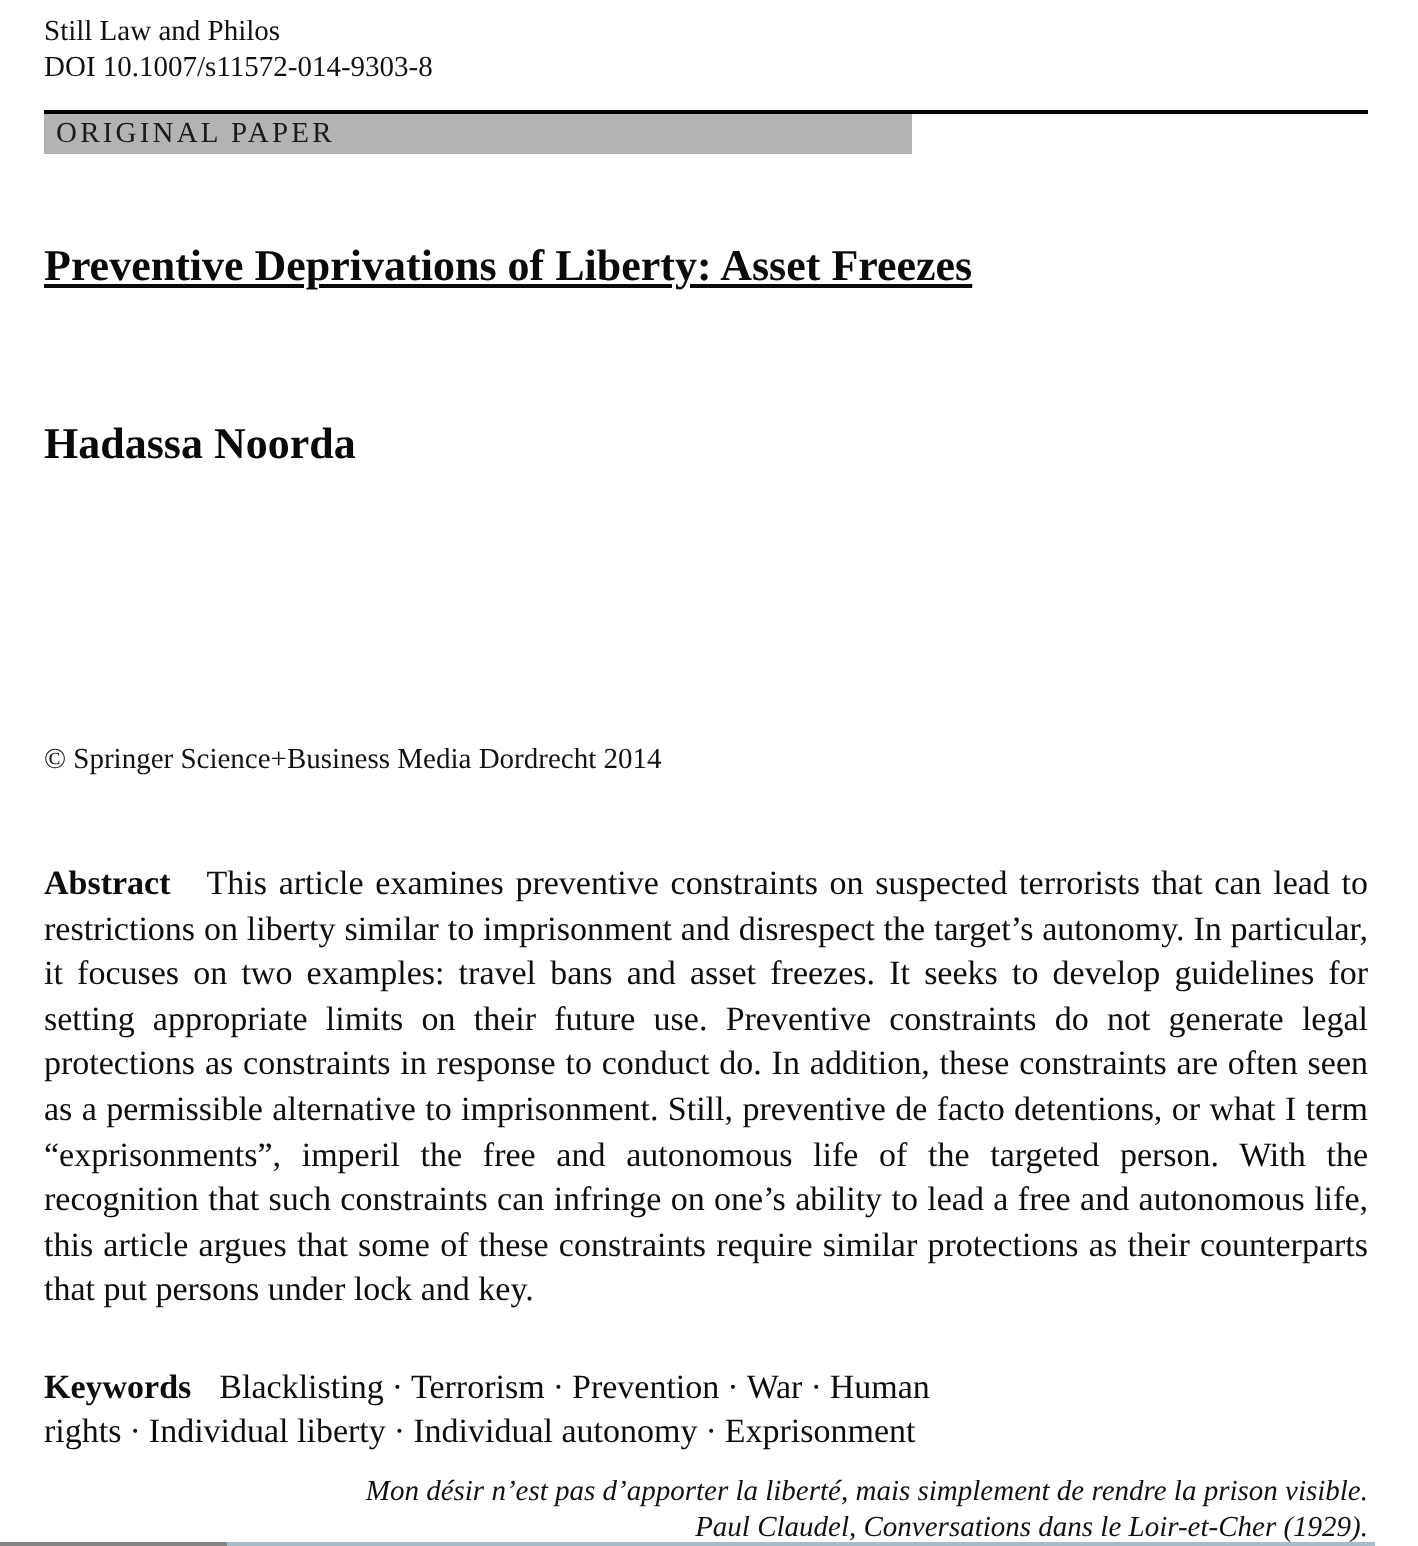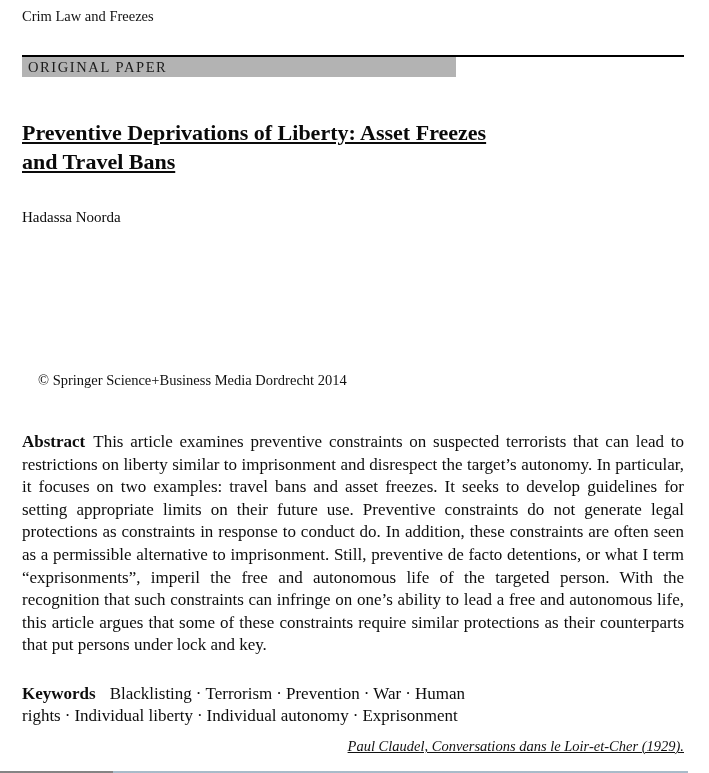--- a/index.html
+++ b/index.html
@@ -56,45 +56,45 @@
       font-size: 22px;
       font-weight: bold;
       line-height: 29px;
       color: #0a0a0a;
       text-decoration: underline;
     }
     .author {
       position: absolute;
       left: 22px;
       top: 209px;
-      font-size: 15px;
-      font-weight: normal;
+      font-size: 22px;
+      font-weight: bold;
       color: #0a0a0a;
     }
     .copyright {
       position: absolute;
-      left: 38px;
+      left: 22px;
       top: 372px;
       font-size: 14.5px;
       color: #111;
     }
     .abstract {
       position: absolute;
       left: 22px;
       top: 431px;
       width: 662px;
       font-size: 17px;
       line-height: 22.6px;
       text-align: justify;
       text-align-last: left;
       color: #0d0d0d;
     }
     .abstract .label {
       font-weight: bold;
-      margin-right: 8px;
+      margin-right: 18px;
     }
     .keywords {
       position: absolute;
       left: 22px;
       top: 671px;
       width: 500px;
       font-size: 17px;
       line-height: 22px;
       color: #0d0d0d;
       margin-top: 12px;
@@ -111,57 +111,57 @@
       right: 25px;
       top: 737px;
       width: 660px;
       text-align: right;
       font-size: 14.5px;
       font-style: italic;
       line-height: 18px;
       color: #111;
     }
     .epigraph .attrib {
-      text-decoration: underline;
       text-decoration-thickness: 1px;
       margin-left: 26px;
     }
     .bottom-edge {
       position: absolute;
       left: 0;
       top: 771px;
       width: 709px;
       height: 2px;
       background: linear-gradient(90deg, #333 0%, #333 16%, #6f8fa6 16%, #6f8fa6 97%, #fff 97%);
       opacity: 0.6;
     }
   </style>
 </head>
 <body>
 
 <div class="journal">
-  <div>Crim Law and Freezes</div>
+  <div>Still Law and Philos</div>
+  <div>DOI 10.1007/s11572-014-9303-8</div>
 </div>
 
 <div class="rule"></div>
 
 <div class="banner">
   <span>ORIGINAL PAPER</span>
 </div>
 
 <div class="title">
   <div>Preventive Deprivations of Liberty: Asset Freezes</div>
-  <div>and Travel Bans</div>
 </div>
 
 <div class="author">Hadassa Noorda</div>
 
 <div class="copyright">© Springer Science+Business Media Dordrecht 2014</div>
 
 <div class="abstract"><span class="label">Abstract</span><span>This article examines preventive constraints on suspected terrorists that can lead to restrictions on liberty similar to imprisonment and disrespect the target’s autonomy. In particular, it focuses on two examples: travel bans and asset freezes. It seeks to develop guidelines for setting appropriate limits on their future use. Preventive constraints do not generate legal protections as constraints in response to conduct do. In addition, these constraints are often seen as a permissible alternative to imprisonment. Still, preventive de facto detentions, or what I term “exprisonments”, imperil the free and autonomous life of the targeted person. With the recognition that such constraints can infringe on one’s ability to lead a free and autonomous life, this article argues that some of these constraints require similar protections as their counterparts that put persons under lock and key.</span></div>
 
 <div class="keywords"><span class="label">Keywords</span><span>Blacklisting</span><span class="kw-sep">·</span><span>Terrorism</span><span class="kw-sep">·</span><span>Prevention</span><span class="kw-sep">·</span><span>War</span><span class="kw-sep">·</span><span>Human rights</span><span class="kw-sep">·</span><span>Individual liberty</span><span class="kw-sep">·</span><span>Individual autonomy</span><span class="kw-sep">·</span><span>Exprisonment</span></div>
 
 <div class="epigraph">
+  <div>Mon désir n’est pas d’apporter la liberté, mais simplement de rendre la prison visible.</div>
   <div><span class="attrib">Paul Claudel, Conversations dans le Loir-et-Cher (1929).</span></div>
 </div>
 
 <div class="bottom-edge"></div>
 
 </body></html>

